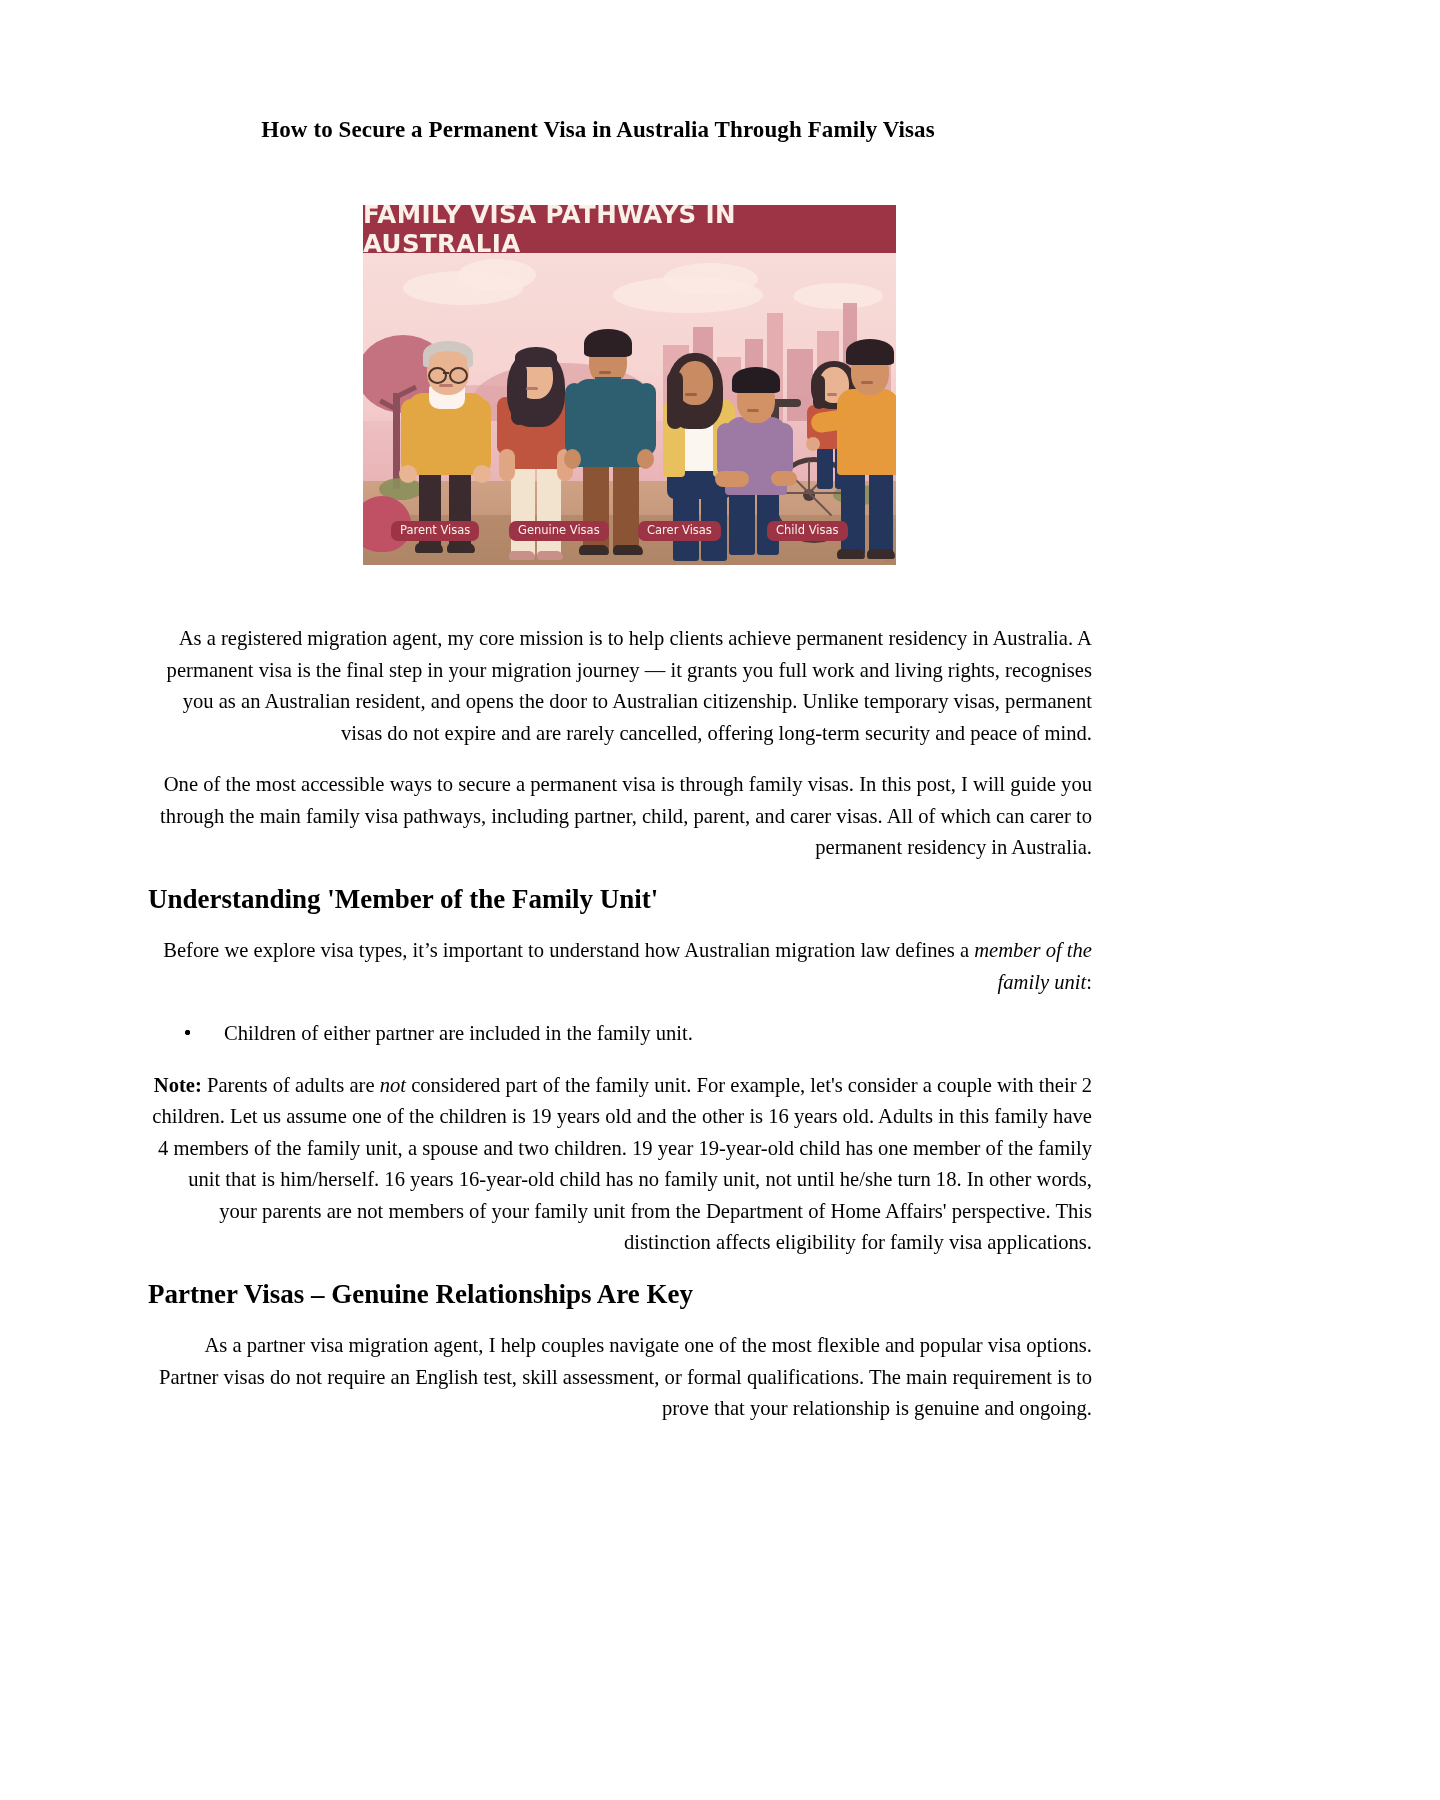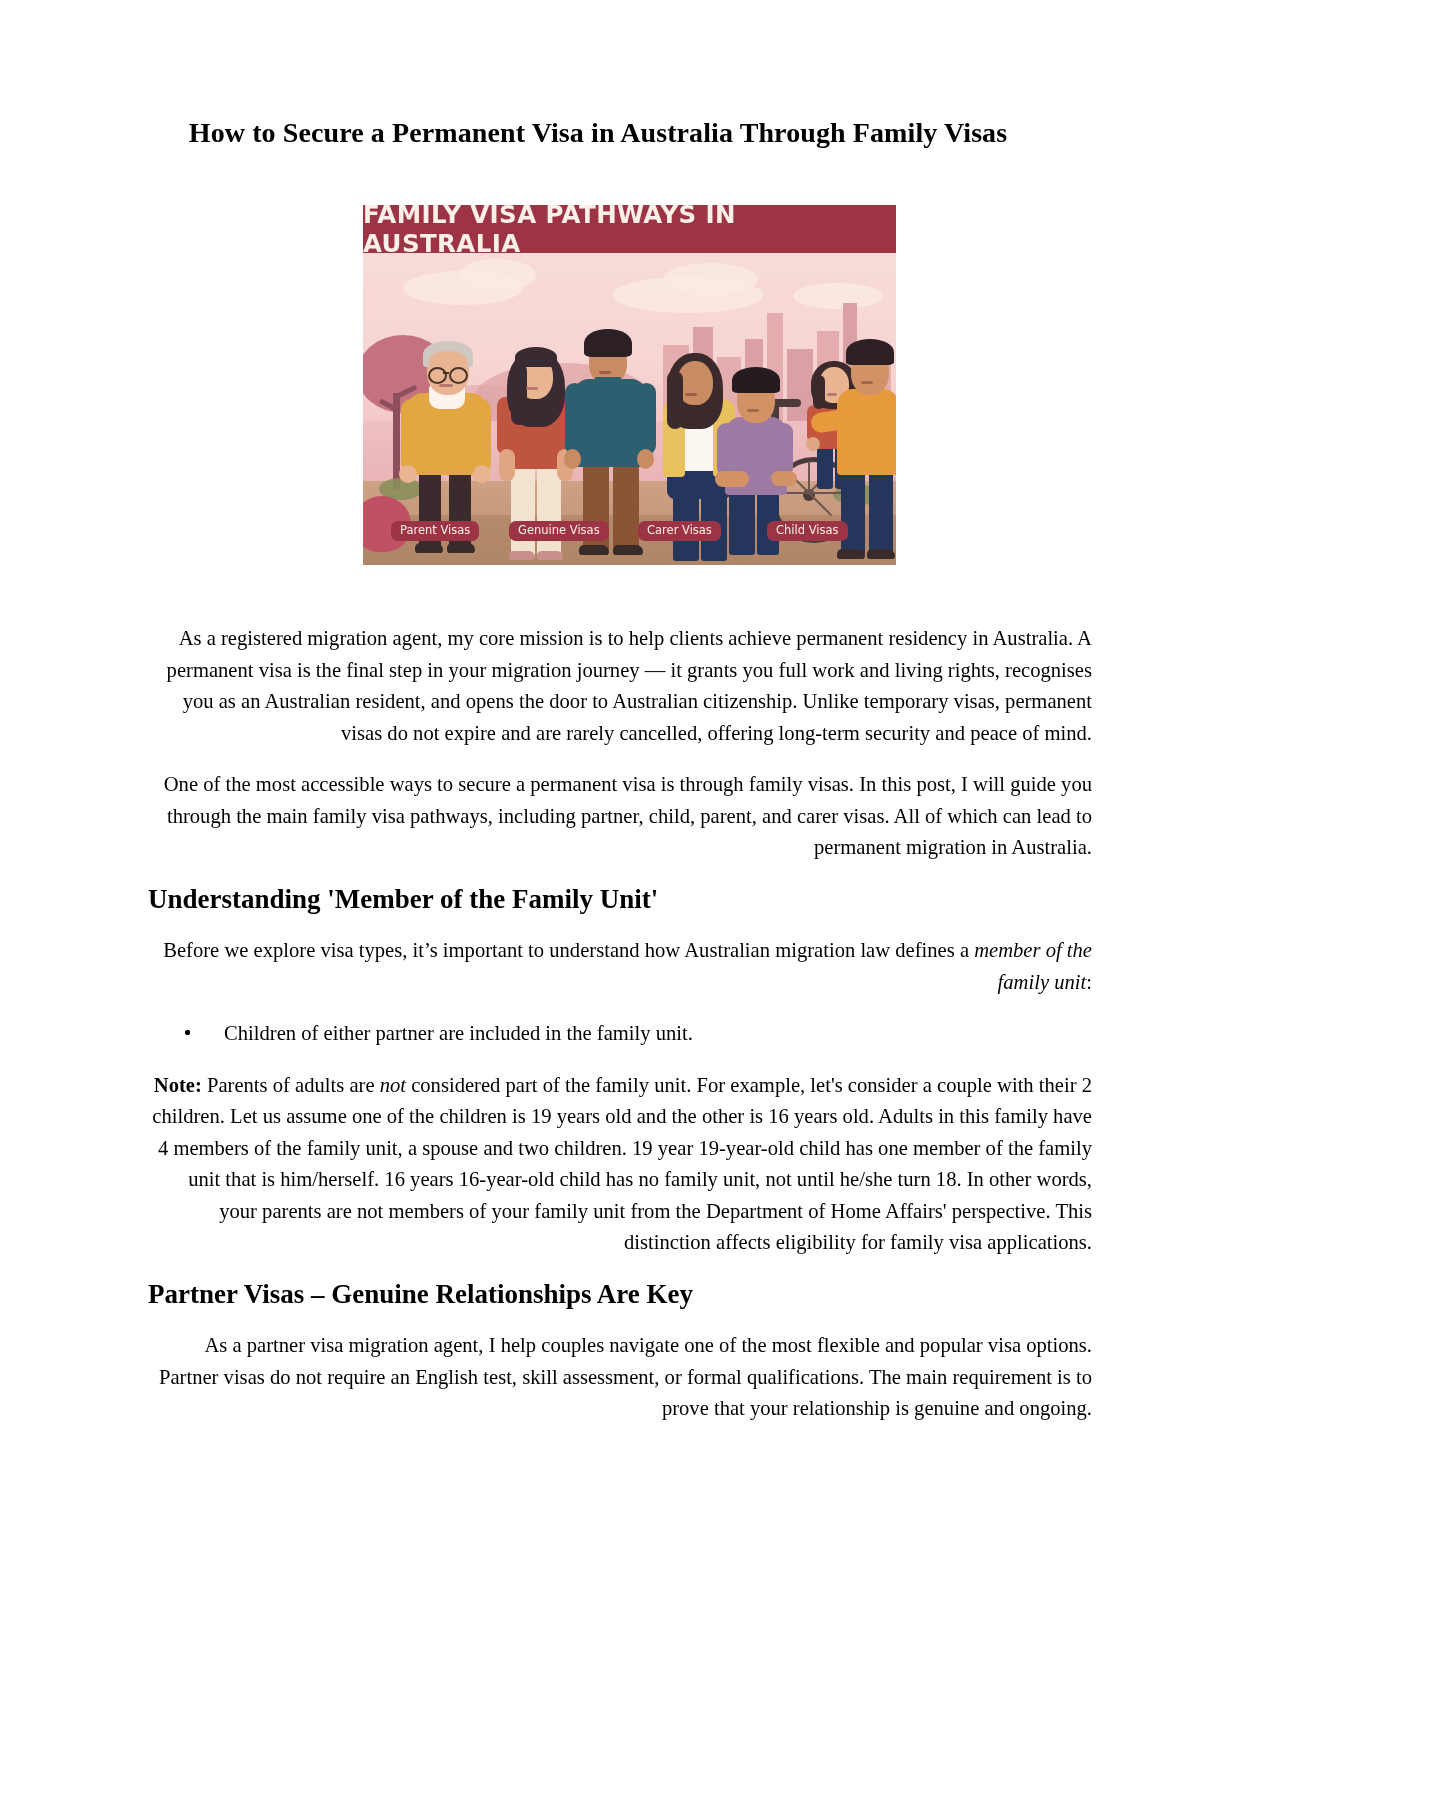--- a/index.html
+++ b/index.html
@@ -25,21 +25,21 @@
     box-sizing: border-box;
   }
 
   
   .doc-title {
     position: absolute;
     top: 117px;
     left: 0;
     width: 1196px;
     text-align: center;
-    font-size: 28px;
+    font-size: 23px;
     font-weight: bold;
     letter-spacing: 0.1px;
   }
 
   
   .illustration-wrap {
     position: absolute;
     top: 205px;
     left: 363px;
     width: 533px;
@@ -446,21 +446,21 @@
 
         <div class="watermark">······</div>
       </div>
     </div>
   </div>
 
   <div class="content">
 
     <p class="para">As a registered migration agent, my core mission is to help clients achieve permanent residency in Australia. A permanent visa is the final step in your migration journey — it grants you full work and living rights, recognises you as an Australian resident, and opens the door to Australian citizenship. Unlike temporary visas, permanent visas do not expire and are rarely cancelled, offering long-term security and peace of mind.</p>
 
-    <p class="para">One of the most accessible ways to secure a permanent visa is through family visas. In this post, I will guide you through the main family visa pathways, including partner, child, parent, and carer visas. All of which can lead to permanent migration in Australia.</p>
+    <p class="para">One of the most accessible ways to secure a permanent visa is through family visas. In this post, I will guide you through the main family visa pathways, including partner, child, parent, and carer visas. All of which can carer to permanent residency in Australia.</p>
 
     <h2 class="sub">Understanding 'Member of the Family Unit'</h2>
 
     <p class="para"><span>Before we explore visa types, it’s important to understand how Australian migration law defines a </span><span class="i">member of the family unit</span><span>:</span></p>
 
     <ul class="bullets">
       <li>
         <span class="dot">•</span>
       </li>
       <li>

